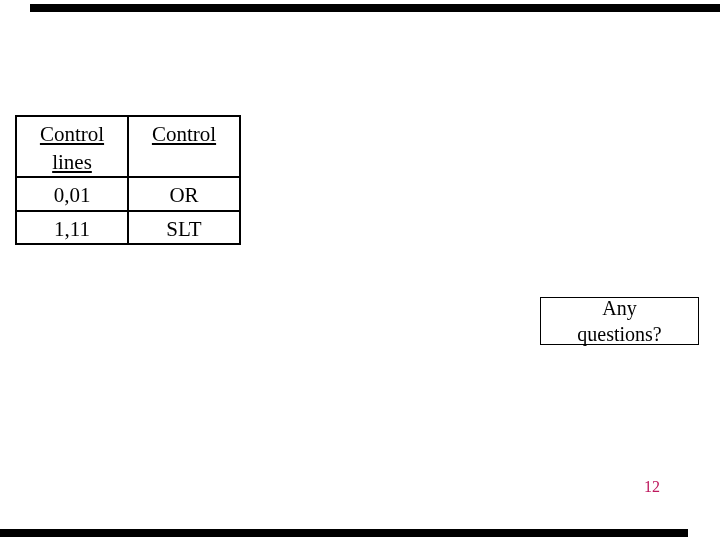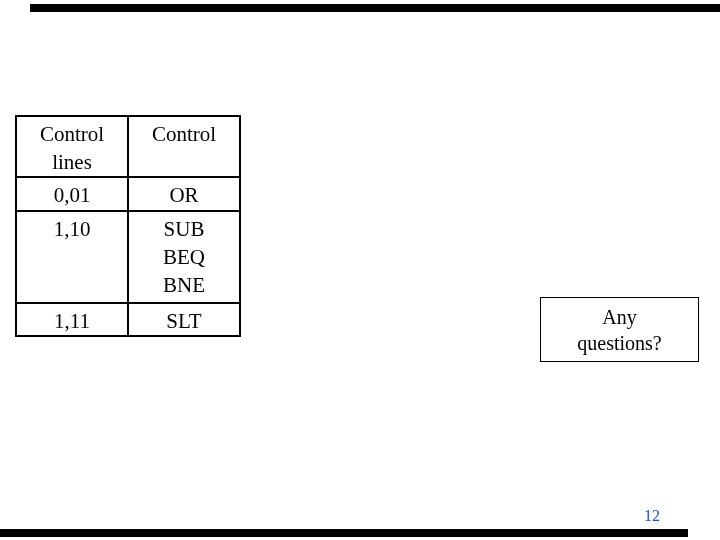--- a/index.html
+++ b/index.html
@@ -47,78 +47,72 @@
     border: 2px solid #000000;
     width: 110px;
     text-align: center;
     vertical-align: top;
     font-size: 21px;
     line-height: 28px;
     font-weight: normal;
     padding: 3px 0 0 0;
     white-space: pre-line;
   }
-  tr.row-header  { height: 54px; }
+  tr.row-header  { height: 54px; text-decoration: underline; }
   tr.row-single  { height: 33px; }
   tr.row-single2 { height: 34px; }
   tr.row-tall    { height: 92px; }
   tr.row-last    { height: 32px; }
 
   
   .question-box {
     position: absolute;
     left: 540px;
     top: 297px;
     width: 159px;
-    height: 65px;
+    height: 48px;
     border: 1px solid #000000;
     box-sizing: border-box;
     display: flex;
     align-items: center;
     justify-content: center;
     text-align: center;
     font-size: 20px;
     line-height: 26px;
     white-space: pre-line;
   }
 
   
   .page-number {
     position: absolute;
     left: 644px;
-    top: 507px;
+    top: 478px;
     font-size: 16px;
     line-height: 18px;
-    color: #1d4ed8;
+    color: #be185d;
   }
 </style>
 </head>
 <body>
 
 <div>
 
   <div class="edge-bar top"></div>
 
   <table class="alu-table">
     <tbody>
       <tr class="row-header">
         <th>Control
 lines</th>
         <th>Control</th>
       </tr>
       <tr class="row-single2">
         <td>0,01</td>
         <td>OR</td>
       </tr>
-      <tr class="row-tall">
-        <td>1,10</td>
-        <td>SUB
-BEQ
-BNE</td>
-      </tr>
       <tr class="row-last">
         <td>1,11</td>
         <td>SLT</td>
       </tr>
     </tbody>
   </table>
 
   <div class="question-box">
     <span>Any
 questions?</span>

